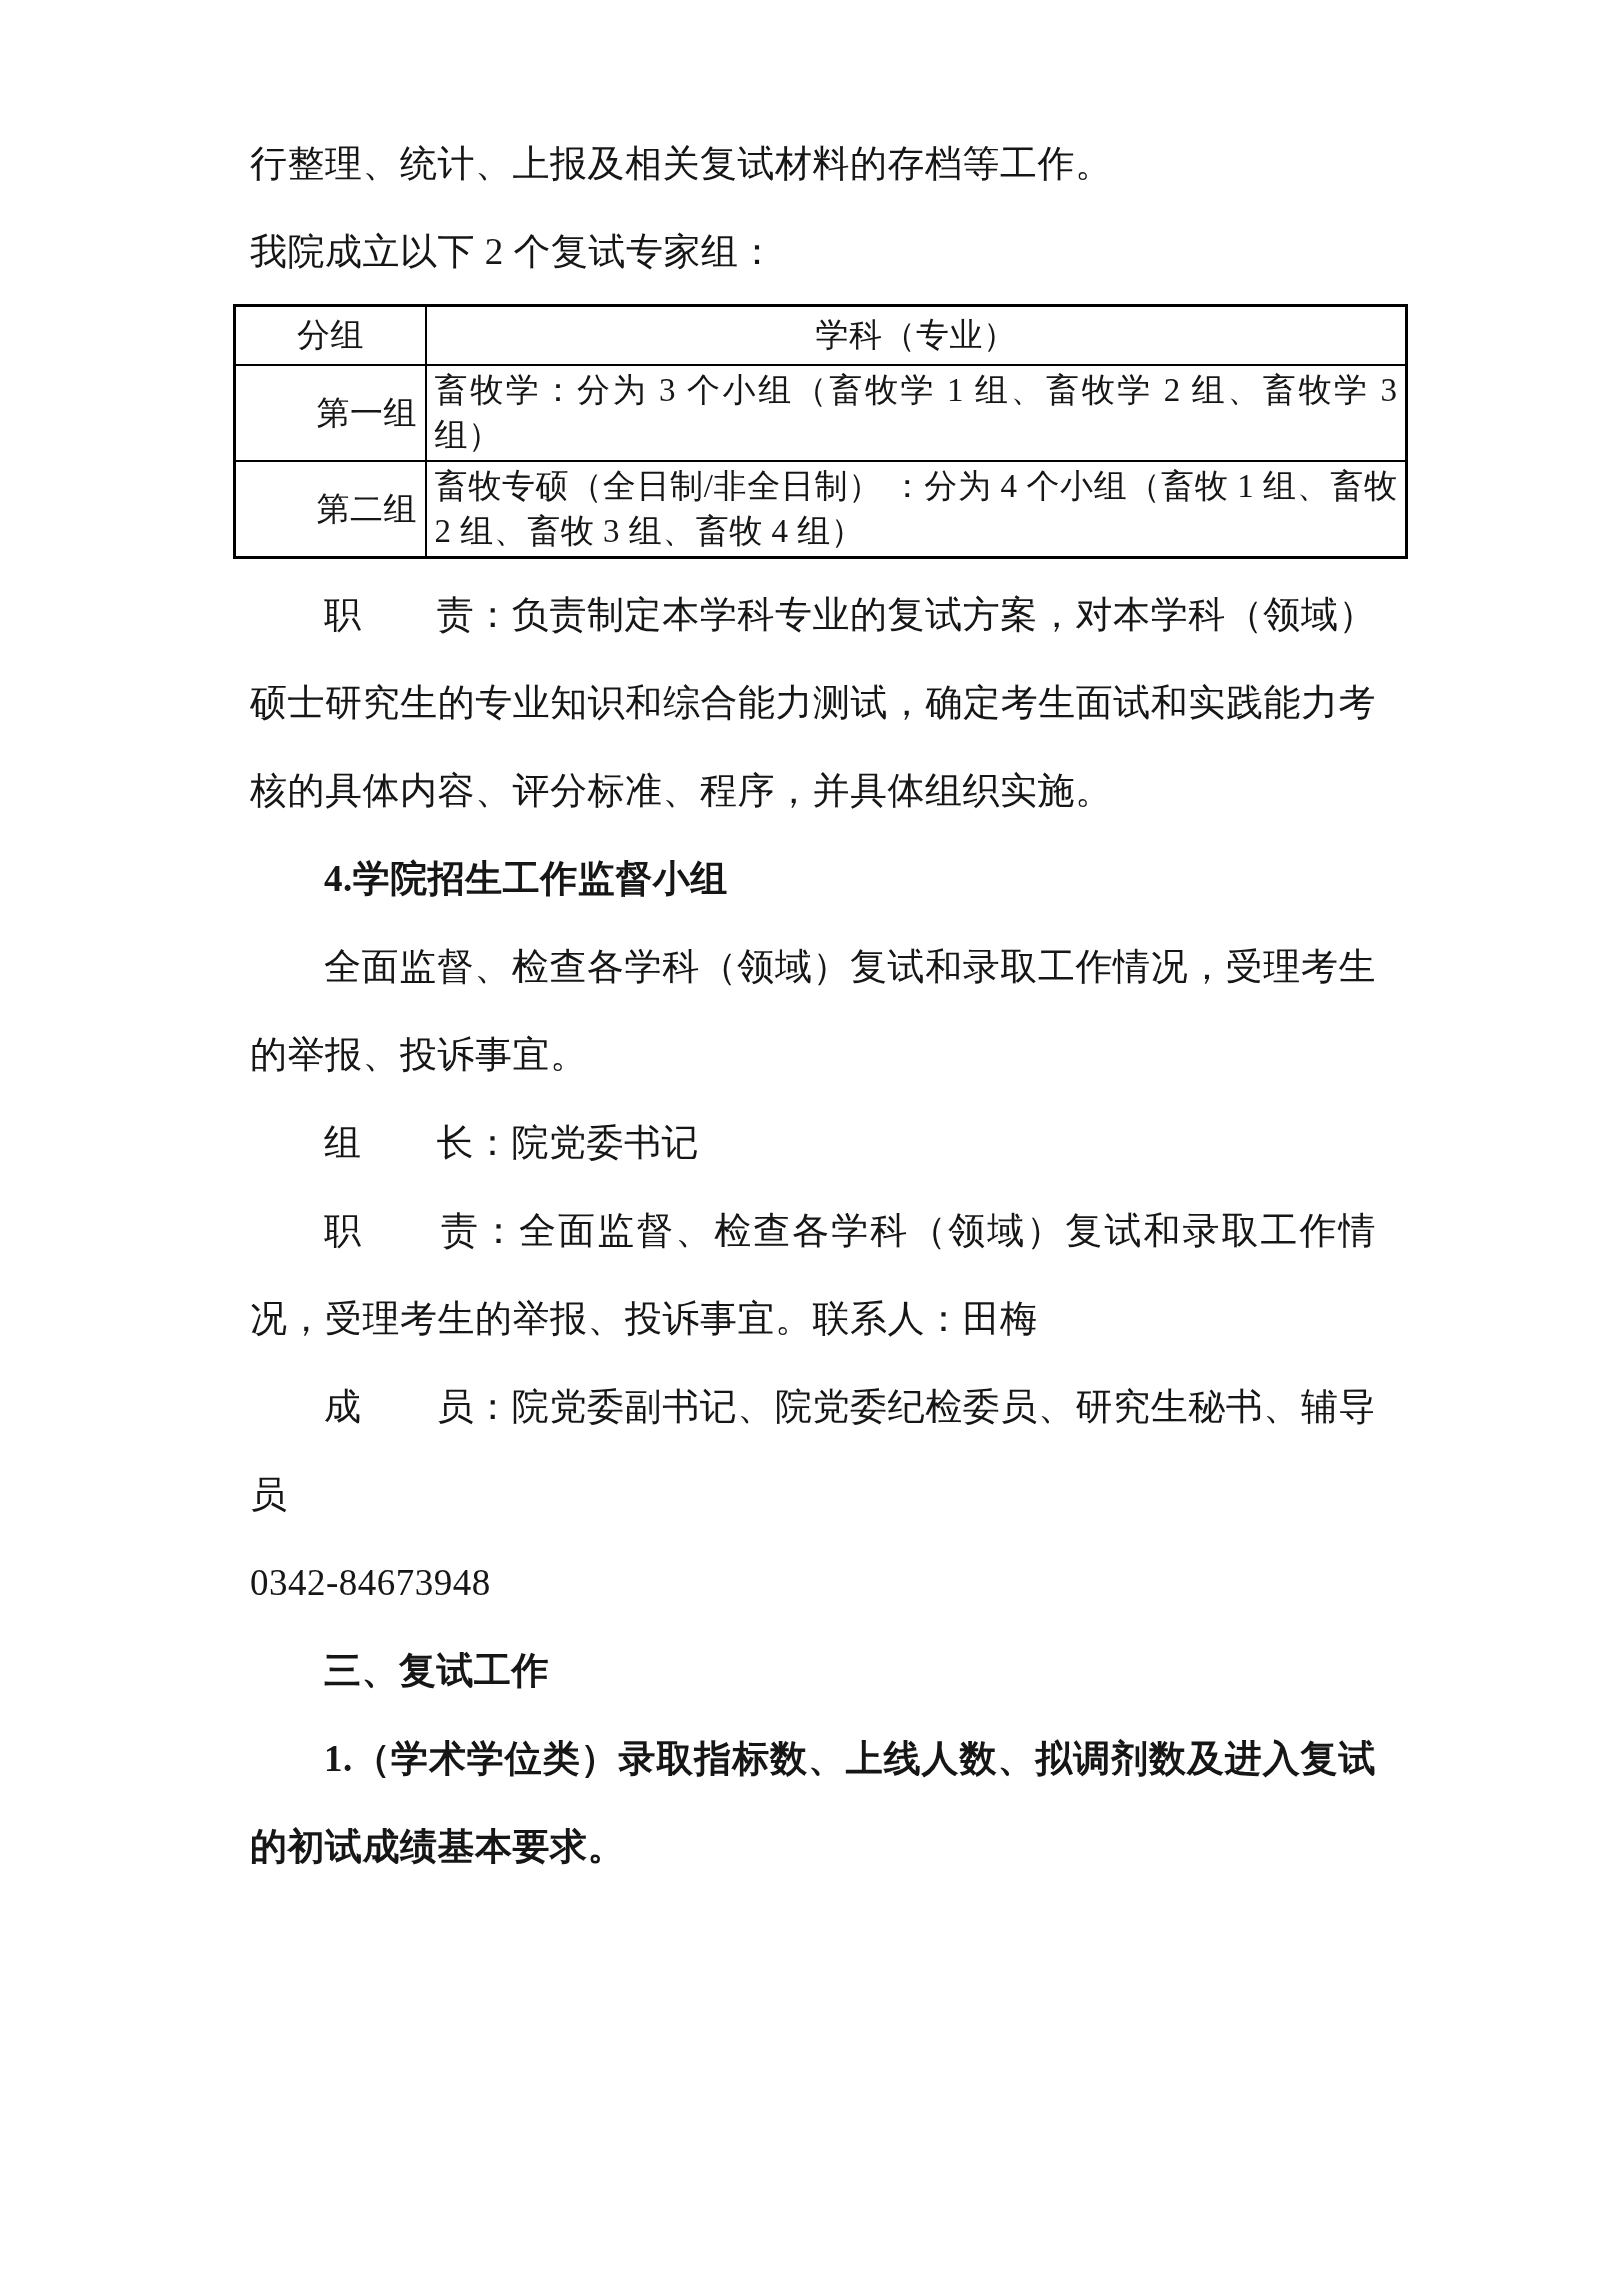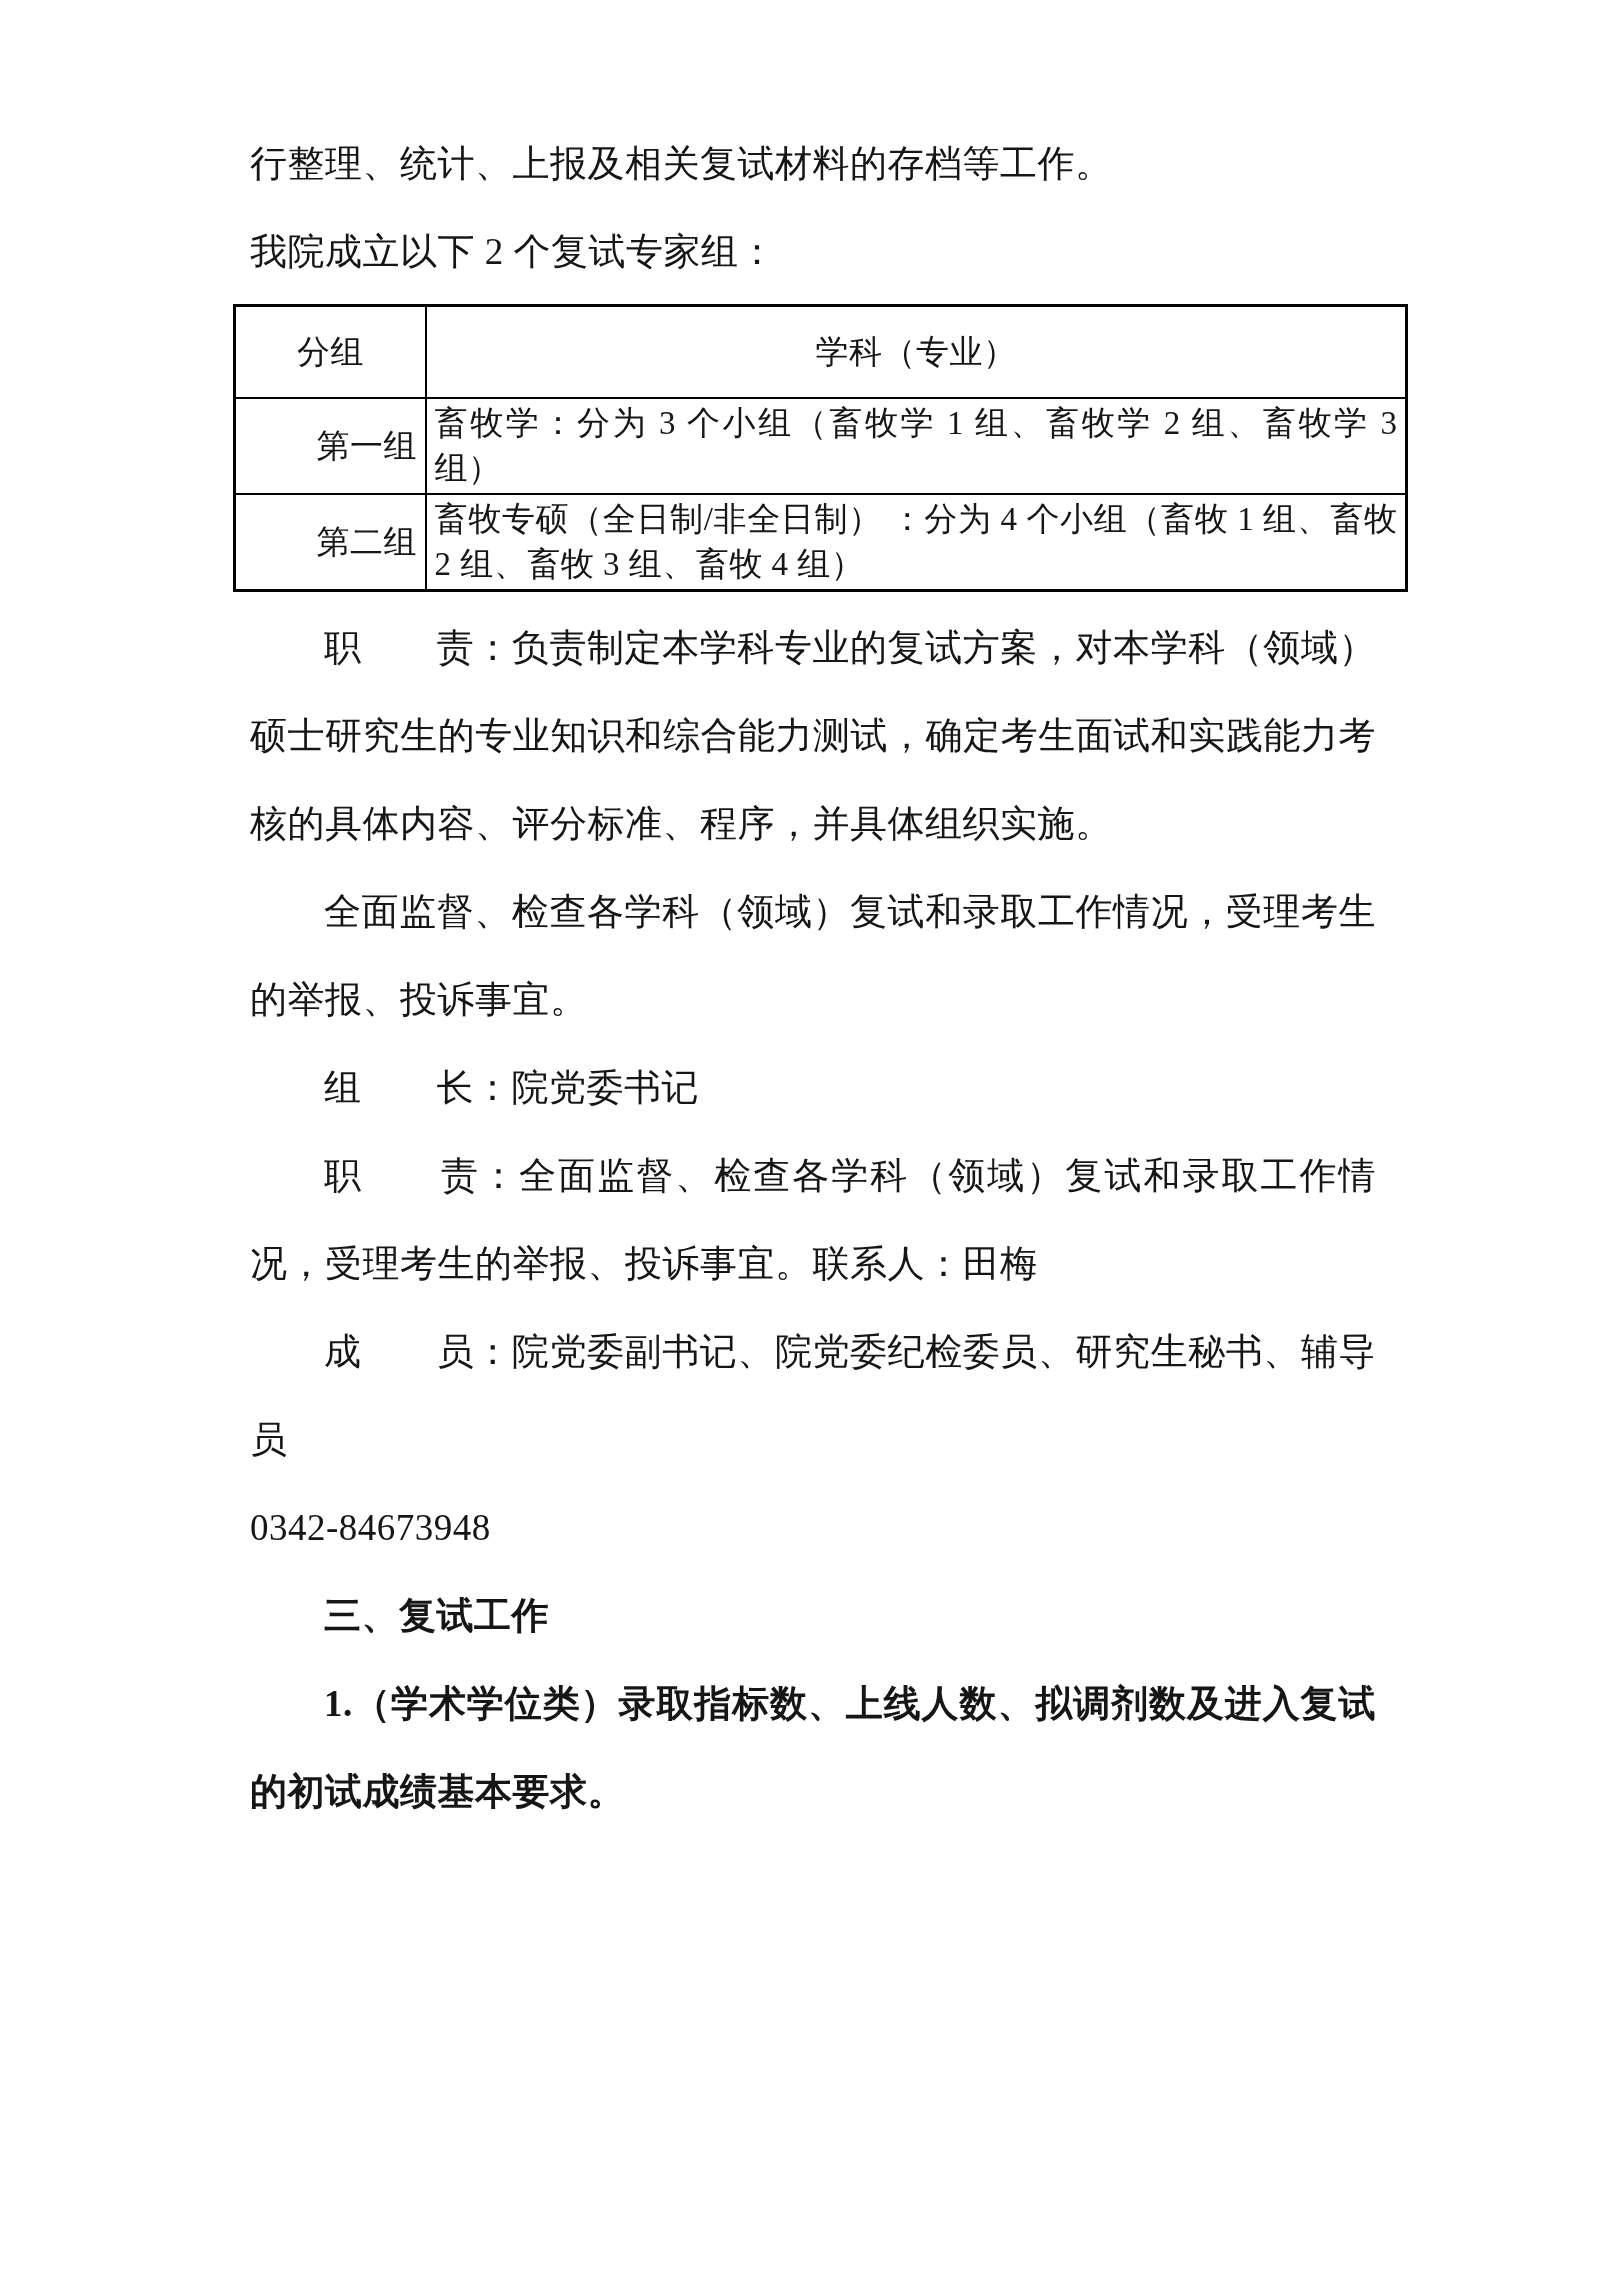--- a/index.html
+++ b/index.html
@@ -46,21 +46,21 @@
       color: #161616;
     }
     .groups-table th,
     .groups-table td {
       border: 2.9px solid #000000;
       padding: 2px 7.8px;
       vertical-align: middle;
       overflow: hidden;
     }
     .col-group { width: 191px; }
-    .header-row { height: 93px; }
+    .header-row { height: 60px; }
     .groups-table th {
       font-weight: normal;
       text-align: center;
     }
     .row-1 { height: 82px; }
     .row-2 { height: 96px; }
     .cell-group {
       text-align: right;
     }
     .cell-subject {
@@ -94,20 +94,21 @@
       </tr>
       <tr class="row-2">
         <td class="cell-group">第二组</td>
         <td class="cell-subject">畜牧专硕（全日制/非全日制） ：分为 4 个小组（畜牧 1 组、畜牧 2 组、畜牧 3 组、畜牧 4 组）</td>
       </tr>
     </tbody>
   </table>
 
   <p class="para indent">职　　责：负责制定本学科专业的复试方案，对本学科（领域）硕士研究生的专业知识和综合能力测试，确定考生面试和实践能力考核的具体内容、评分标准、程序，并具体组织实施。</p>
 
+  <p class="para indent bold">4.学院招生工作监督小组</p>
 
   <p class="para indent">全面监督、检查各学科（领域）复试和录取工作情况，受理考生的举报、投诉事宜。</p>
 
   <p class="para indent">组　　长：院党委书记</p>
 
   <p class="para indent">职　　责：全面监督、检查各学科（领域）复试和录取工作情况，受理考生的举报、投诉事宜。联系人：田梅</p>
 
   <p class="para indent">成　　员：院党委副书记、院党委纪检委员、研究生秘书、辅导员</p>
 
   <p class="para">0342-84673948</p>

